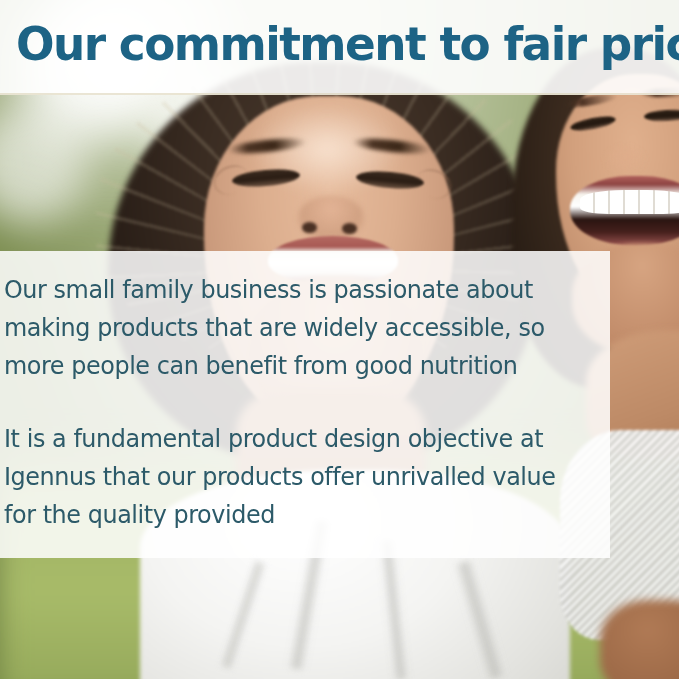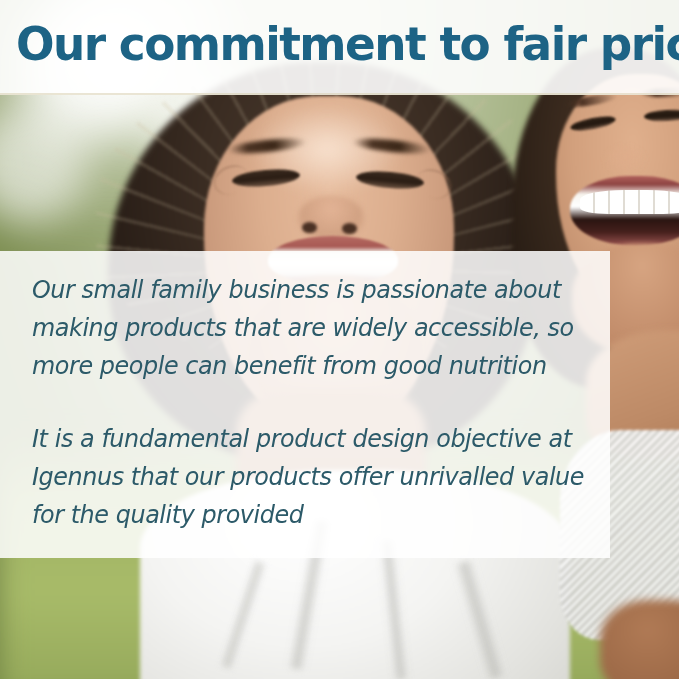--- a/index.html
+++ b/index.html
@@ -379,24 +379,23 @@
     left: 0;
     top: 251px;
     width: 610px;
     height: 307px;
     background: rgba(255, 255, 255, 0.86);
     padding: 0;
     box-sizing: border-box;
   }
   .panel-inner {
     position: absolute;
-    left: 32px;
+    left: 4px;
     top: 20px;
     width: 578px;
-    font-style: italic;
   }
   .body-copy {
     margin: 0;
     font-family: "DejaVu Sans", "Liberation Sans", sans-serif;
     font-size: 24.5px;
     line-height: 38px;
     color: #2c5a69;
     letter-spacing: -0.45px;
     transform: scaleX(0.975);
     transform-origin: left top;

